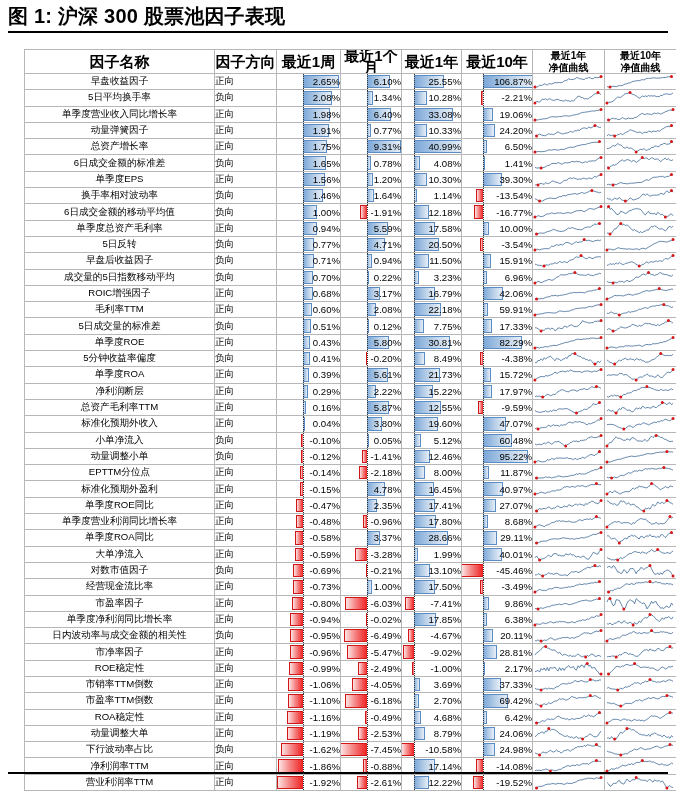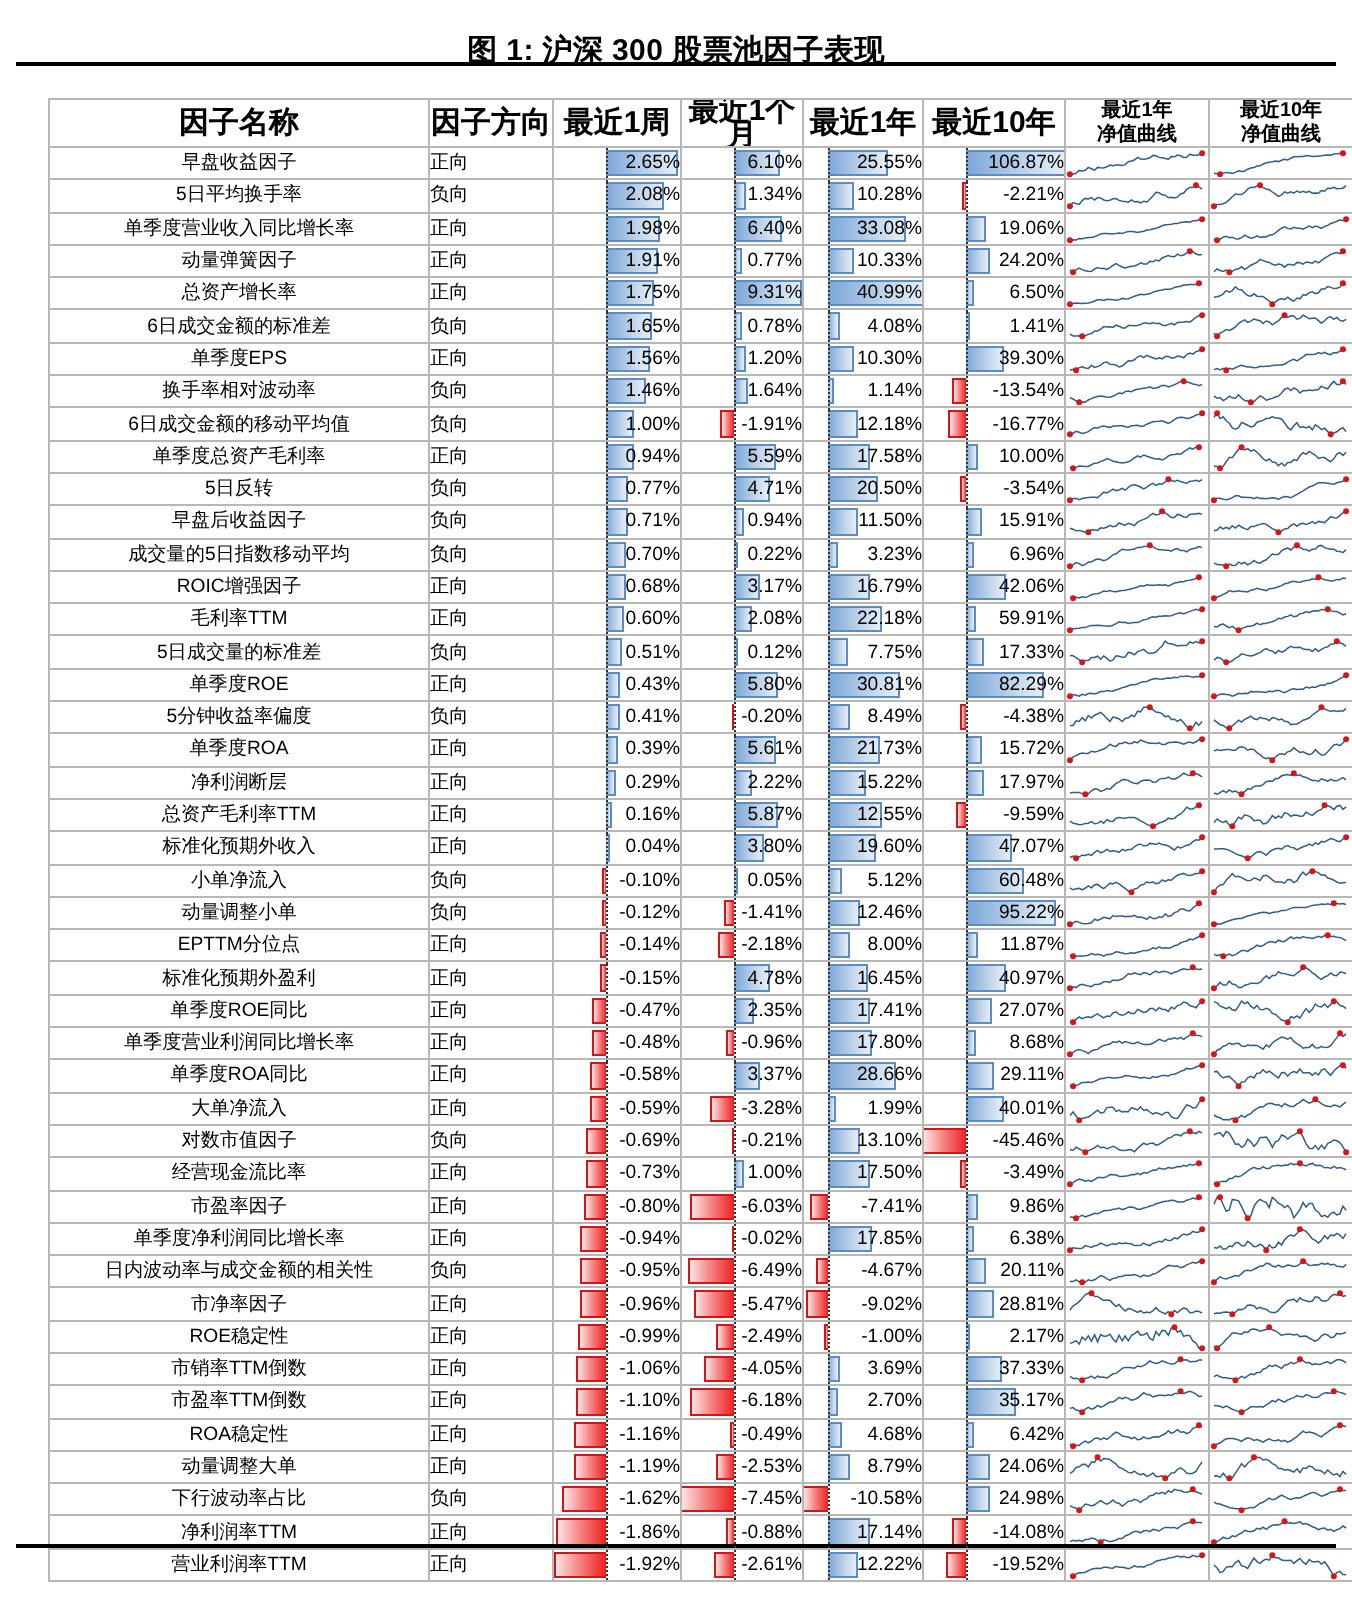--- a/index.html
+++ b/index.html
@@ -5,24 +5,23 @@
   html,body{margin:0;padding:0;}
   body{
     width:676px;height:802px;background:#ffffff;
     font-family:"Liberation Sans","DejaVu Sans",sans-serif;
     color:#000;-webkit-font-smoothing:antialiased;
   }
   .page{position:relative;width:676px;height:802px;overflow:hidden;}
 
   
   .fig-title{
-    position:absolute;left:8px;top:16px;width:660px;height:22px;
-    font-size:15px;font-weight:bold;letter-spacing:.2px;line-height:20px;
+    position:absolute;left:8px;top:6px;width:660px;height:22px;
+    font-size:20px;font-weight:bold;letter-spacing:.2px;line-height:20px;
     white-space:nowrap;
-    text-align:center;
   }
   .title-rule{
     position:absolute;left:8px;top:31px;width:660px;height:2px;background:#000;
   }
 
   
   .tbl-wrap{position:absolute;left:24px;top:49px;width:652px;}
   table.factor{
     border-collapse:collapse;table-layout:fixed;width:652px;
     font-size:9.4px;
@@ -958,21 +957,21 @@
                 <circle cx="12.9" cy="13.1" r="1.5" fill="#d81414"></circle>
               </svg>
             </td>
           </tr>
           <tr>
             <td class="name">市盈率TTM倒数</td>
             <td class="dir">正向</td>
             <td class="num"><span class="bar neg" style="right:58.33333333333333%;width:22.91666666666667%"></span><span class="axis" style="left:41.66666666666667%"></span><span class="val">-1.10%</span></td>
             <td class="num"><span class="bar neg" style="right:55.88235294117647%;width:36.35294117647059%"></span><span class="axis" style="left:44.11764705882353%"></span><span class="val">-6.18%</span></td>
             <td class="num"><span class="bar pos" style="left:21.153846153846153%;width:5.1923076923076925%"></span><span class="axis" style="left:21.153846153846153%"></span><span class="val">2.70%</span></td>
-            <td class="num"><span class="bar pos" style="left:30.065359477124183%;width:34.359477124183%"></span><span class="axis" style="left:30.065359477124183%"></span><span class="val">35.17%</span></td>
+            <td class="num"><span class="bar pos" style="left:30.065359477124183%;width:34.359477124183%"></span><span class="axis" style="left:30.065359477124183%"></span><span class="val">69.42%</span></td>
             <td class="spark">
               <svg viewBox="0 0 72 15.3" preserveAspectRatio="none">
                 <path d="M2.0 11.2 L3.6 10.8 L5.1 12.0 L6.7 12.4 L8.2 13.1 L9.8 11.6 L11.3 10.7 L12.9 11.6 L14.5 11.0 L16.0 9.7 L17.6 10.6 L19.1 10.1 L20.7 8.9 L22.3 8.0 L23.8 8.0 L25.4 7.0 L26.9 5.7 L28.5 6.5 L30.0 5.7 L31.6 6.2 L33.2 7.1 L34.7 6.8 L36.3 6.0 L37.8 4.8 L39.4 3.3 L41.0 4.3 L42.5 4.4 L44.1 5.5 L45.6 5.0 L47.2 4.6 L48.7 4.6 L50.3 4.9 L51.9 4.4 L53.4 4.7 L55.0 3.8 L56.5 3.7 L58.1 2.6 L59.7 3.8 L61.2 3.1 L62.8 2.6 L64.3 3.2 L65.9 4.1 L67.4 5.2 L69.0 5.1" fill="none" stroke="#2e5d8e" stroke-width="0.75"></path>
                 <circle cx="58.1" cy="2.6" r="1.5" fill="#d81414"></circle>
                 <circle cx="8.2" cy="13.1" r="1.5" fill="#d81414"></circle>
               </svg>
             </td>
             <td class="spark">
               <svg viewBox="0 0 72 15.3" preserveAspectRatio="none">
                 <path d="M2.0 9.7 L3.6 9.9 L5.1 10.1 L6.7 10.8 L8.2 10.0 L9.8 10.8 L11.3 11.6 L12.9 12.2 L14.5 12.8 L16.0 13.1 L17.6 12.4 L19.1 11.6 L20.7 10.4 L22.3 10.4 L23.8 10.5 L25.4 10.3 L26.9 10.6 L28.5 9.4 L30.0 8.6 L31.6 7.3 L33.2 7.9 L34.7 6.6 L36.3 7.4 L37.8 8.1 L39.4 7.0 L41.0 6.3 L42.5 5.8 L44.1 4.8 L45.6 5.3 L47.2 5.5 L48.7 4.4 L50.3 4.8 L51.9 5.6 L53.4 5.8 L55.0 5.5 L56.5 4.2 L58.1 3.5 L59.7 3.4 L61.2 3.7 L62.8 2.6 L64.3 2.7 L65.9 3.2 L67.4 3.6 L69.0 4.3" fill="none" stroke="#2e5d8e" stroke-width="0.75"></path>

